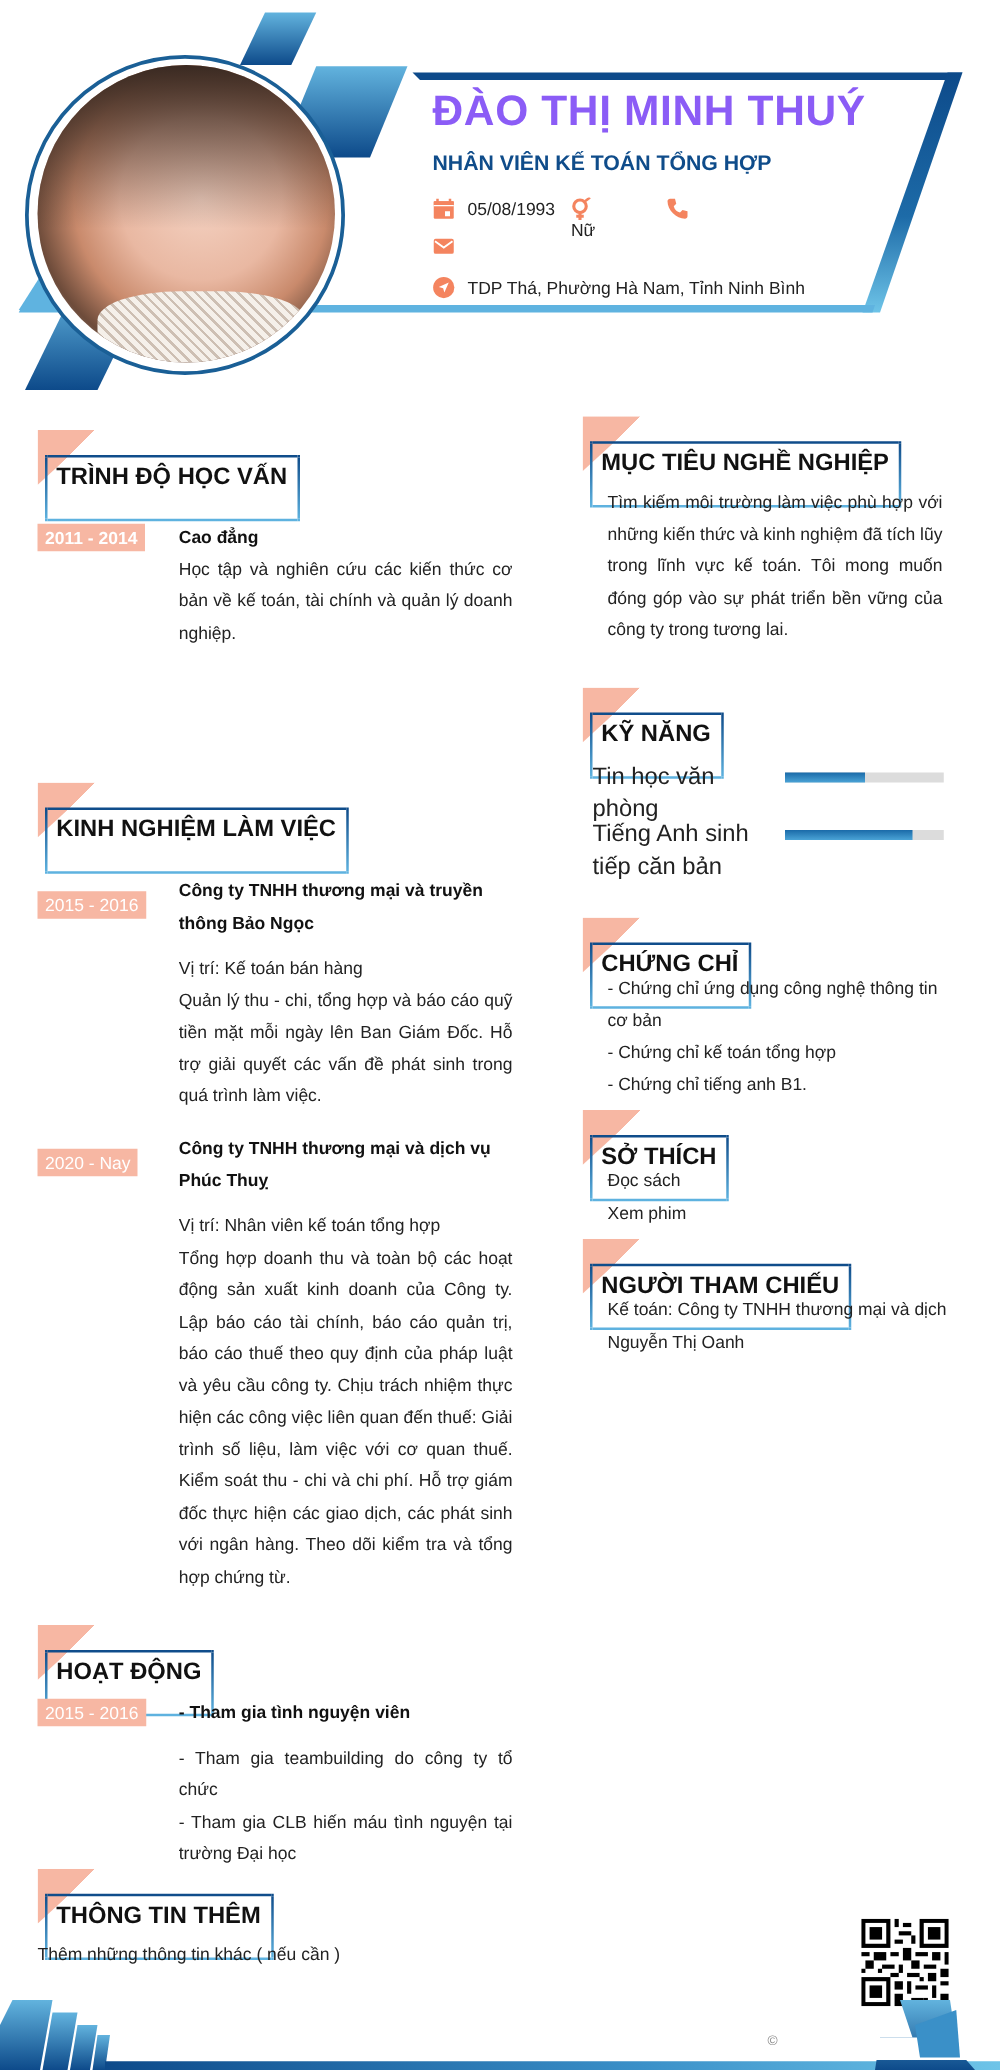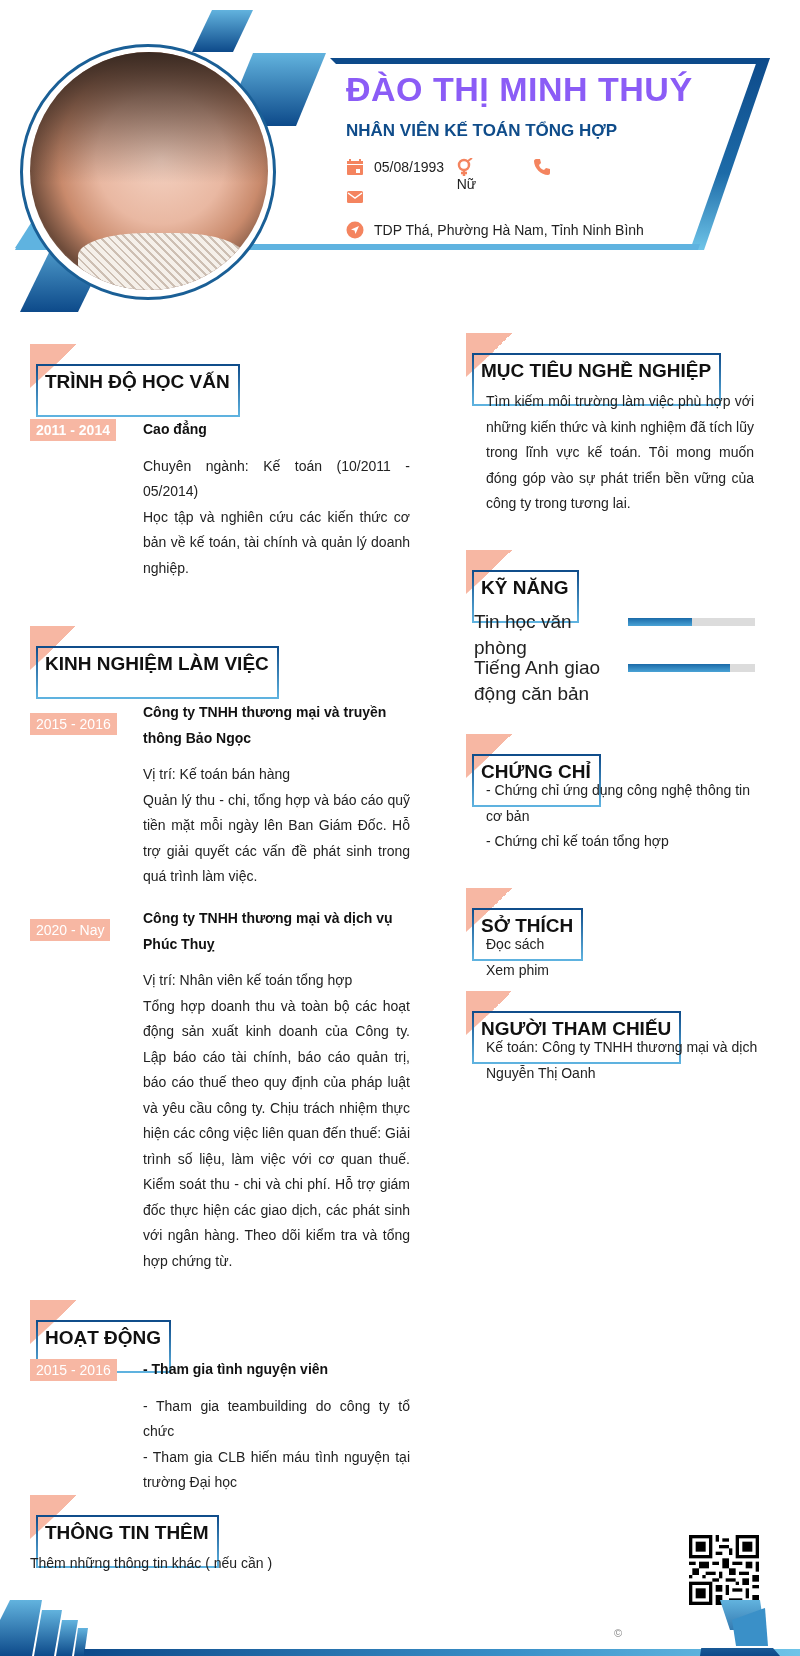--- a/index.html
+++ b/index.html
@@ -147,21 +147,20 @@
   <span>TDP Thá, Phường Hà Nam, Tỉnh Ninh Bình</span>
 </div>
 
 <div class="sec-head" style="left:30px;top:344px;">
   <div class="tri"></div>
   <div class="box">TRÌNH ĐỘ HỌC VẤN</div>
 </div>
 <div class="date-tag" style="top:419px;font-weight:bold;">2011 - 2014</div>
 <div class="entry" style="top:417px;">
   <div class="t">Cao đẳng</div>
-  <div class="just" style="margin-top:11px;">Chuyên ngành: Kế toán (10/2011 - 05/2014)</div>
   <div class="just">Học tập và nghiên cứu các kiến thức cơ bản về kế toán, tài chính và quản lý doanh nghiệp.</div>
 </div>
 
 <div class="sec-head" style="left:30px;top:626px;">
   <div class="tri"></div>
   <div class="box">KINH NGHIỆM LÀM VIỆC</div>
 </div>
 <div class="date-tag" style="top:713px;">2015 - 2016</div>
 <div class="entry" style="top:700px;">
   <div class="t">Công ty TNHH thương mại và truyền thông Bảo Ngọc</div>
@@ -199,32 +198,33 @@
 <div class="right-text just" style="top:389px;">Tìm kiếm môi trường làm việc phù hợp với những kiến thức và kinh nghiệm đã tích lũy trong lĩnh vực kế toán. Tôi mong muốn đóng góp vào sự phát triển bền vững của công ty trong tương lai.</div>
 
 <div class="sec-head" style="left:466px;top:550px;">
   <div class="tri"></div>
   <div class="box">KỸ NĂNG</div>
 </div>
 <div class="skill-row" style="top:609px;">Tin học văn phòng</div>
 <div class="bar" style="top:618px;">
   <div class="fill" style="width:50%;"></div>
 </div>
-<div class="skill-row" style="top:655px;">Tiếng Anh giao động căn bản</div>
+<div class="skill-row" style="top:655px;">Tiếng Anh sinh tiếp căn bản</div>
 <div class="bar" style="top:664px;">
   <div class="fill" style="width:80%;"></div>
 </div>
 
 <div class="sec-head" style="left:466px;top:734px;">
   <div class="tri"></div>
   <div class="box">CHỨNG CHỈ</div>
 </div>
 <div class="right-text" style="top:778px;">
   <div>- Chứng chỉ ứng dụng công nghệ thông tin cơ bản</div>
   <div>- Chứng chỉ kế toán tổng hợp</div>
+  <div>- Chứng chỉ tiếng anh B1.</div>
 </div>
 
 <div class="sec-head" style="left:466px;top:888px;">
   <div class="tri"></div>
   <div class="box">SỞ THÍCH</div>
 </div>
 <div class="right-text" style="top:932px;">
   <div>Đọc sách</div>
   <div>Xem phim</div>
 </div>

